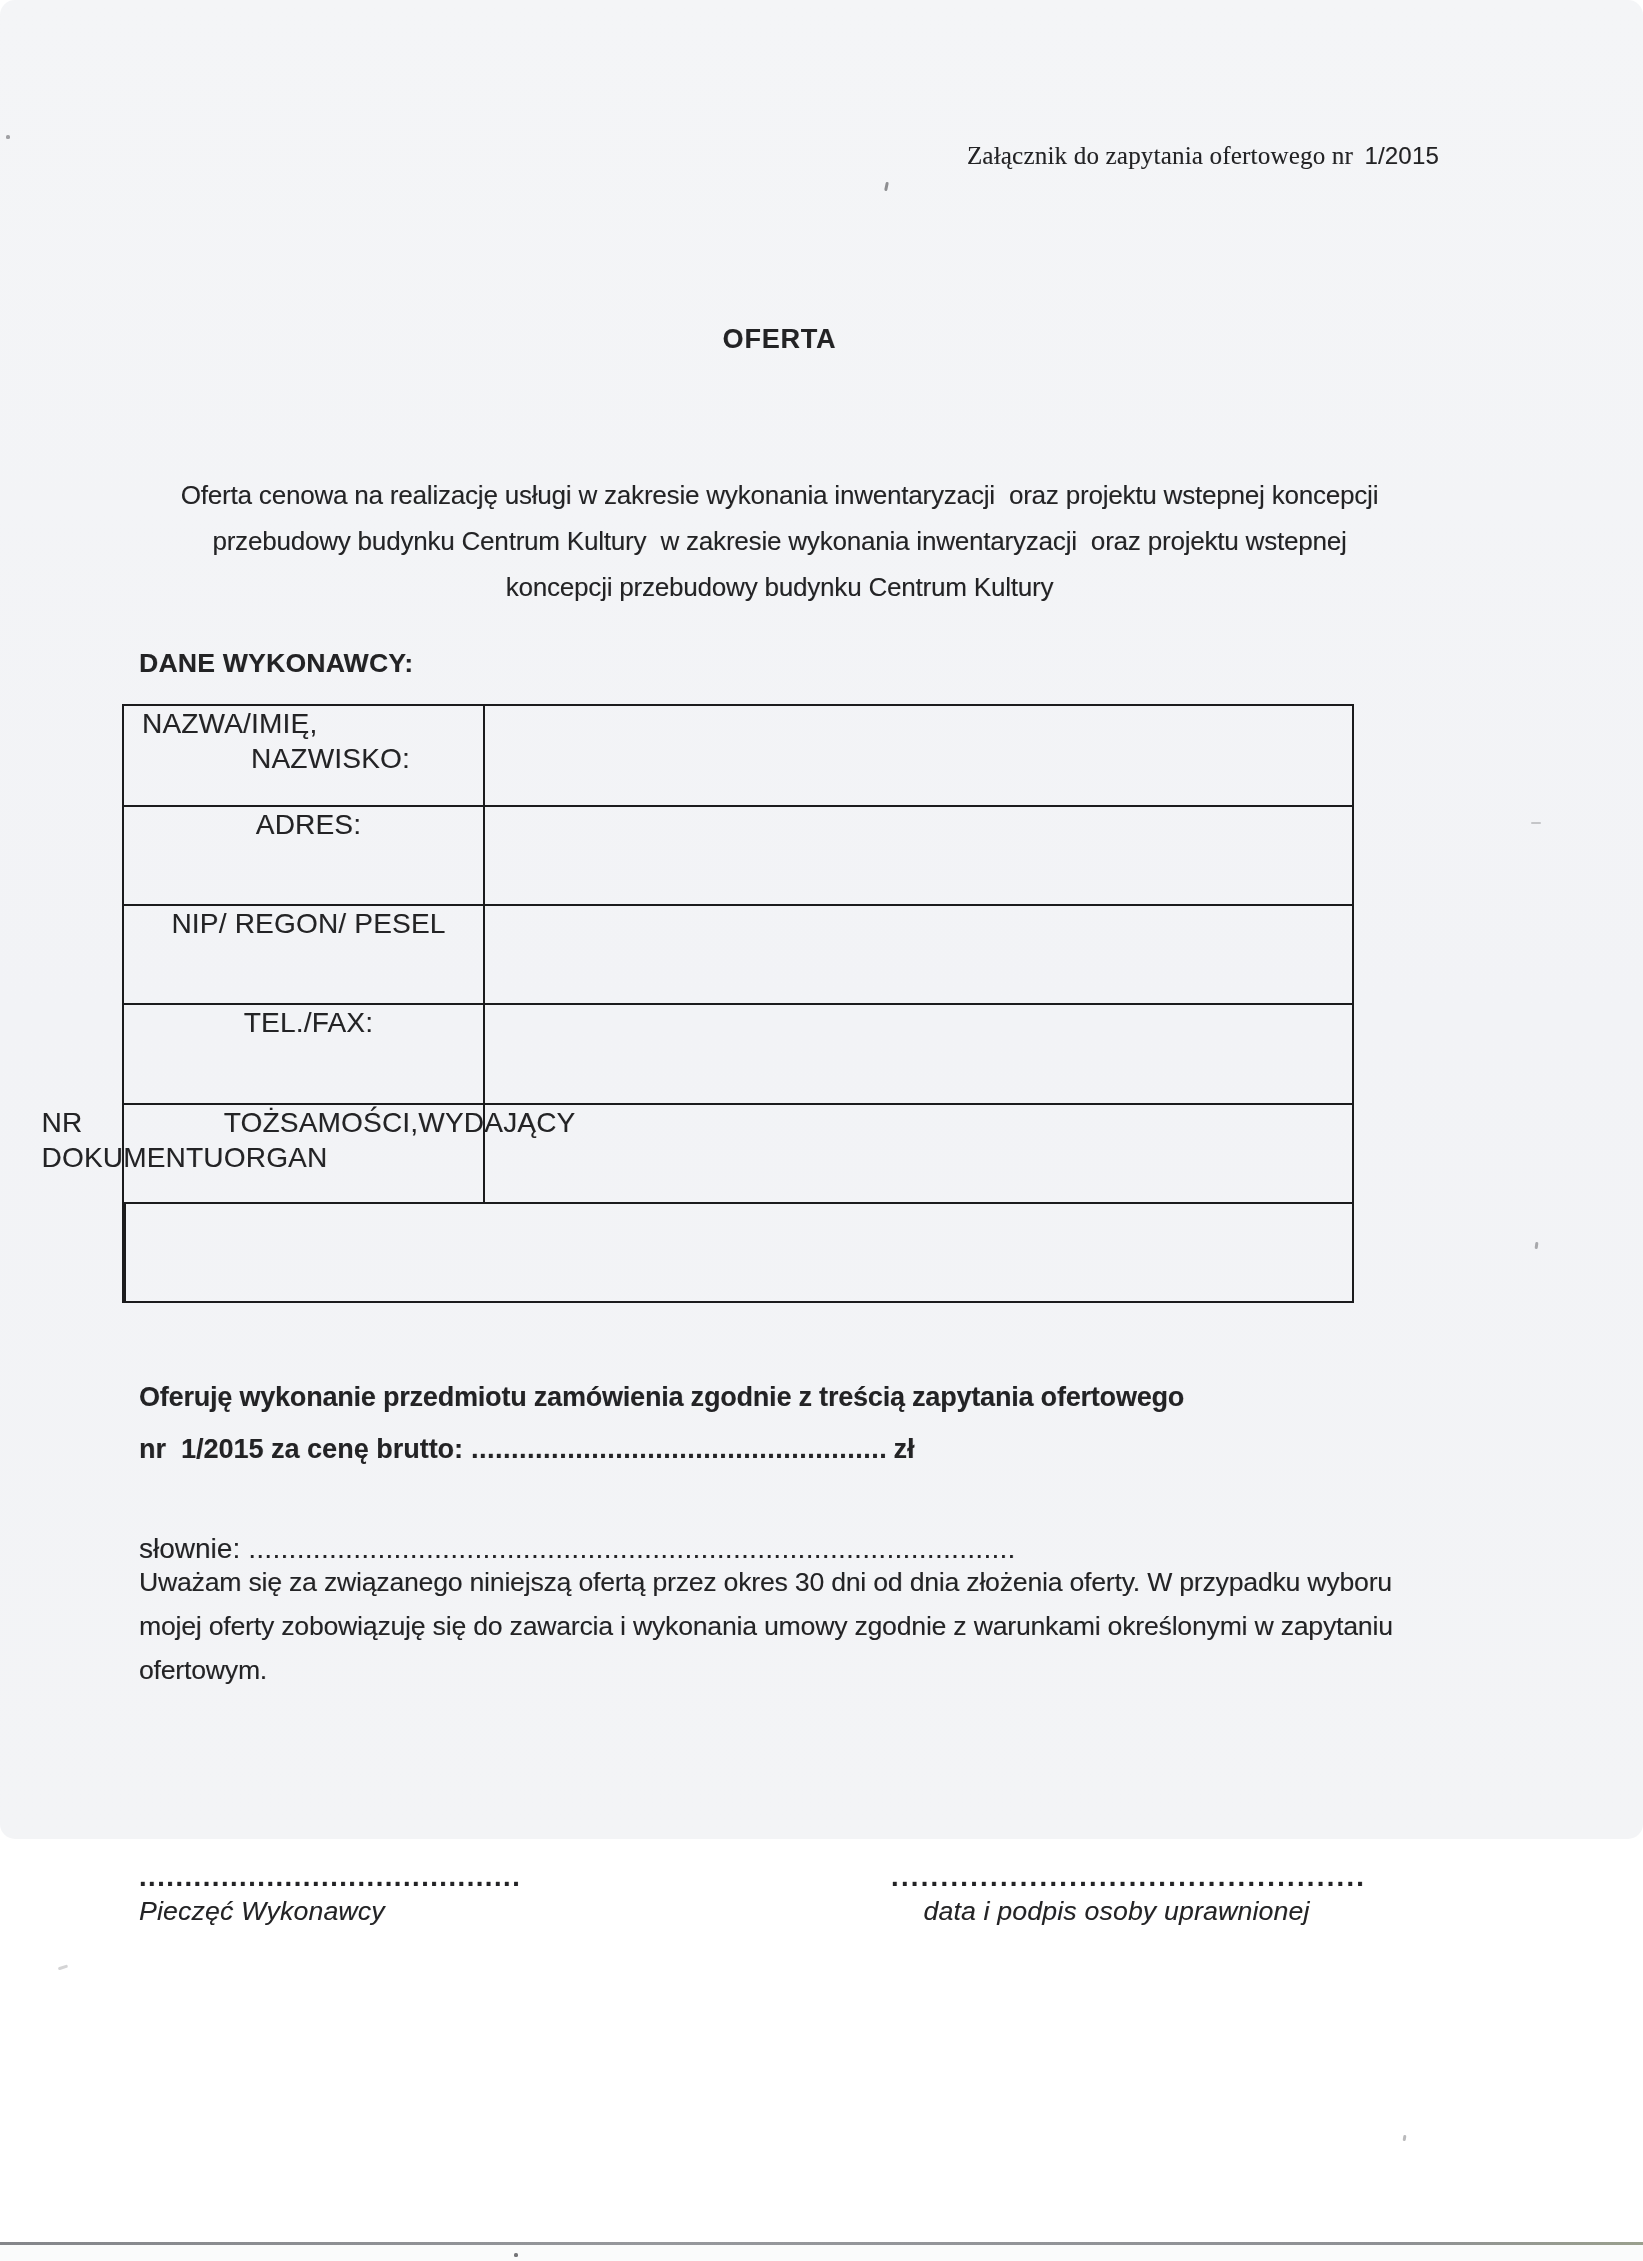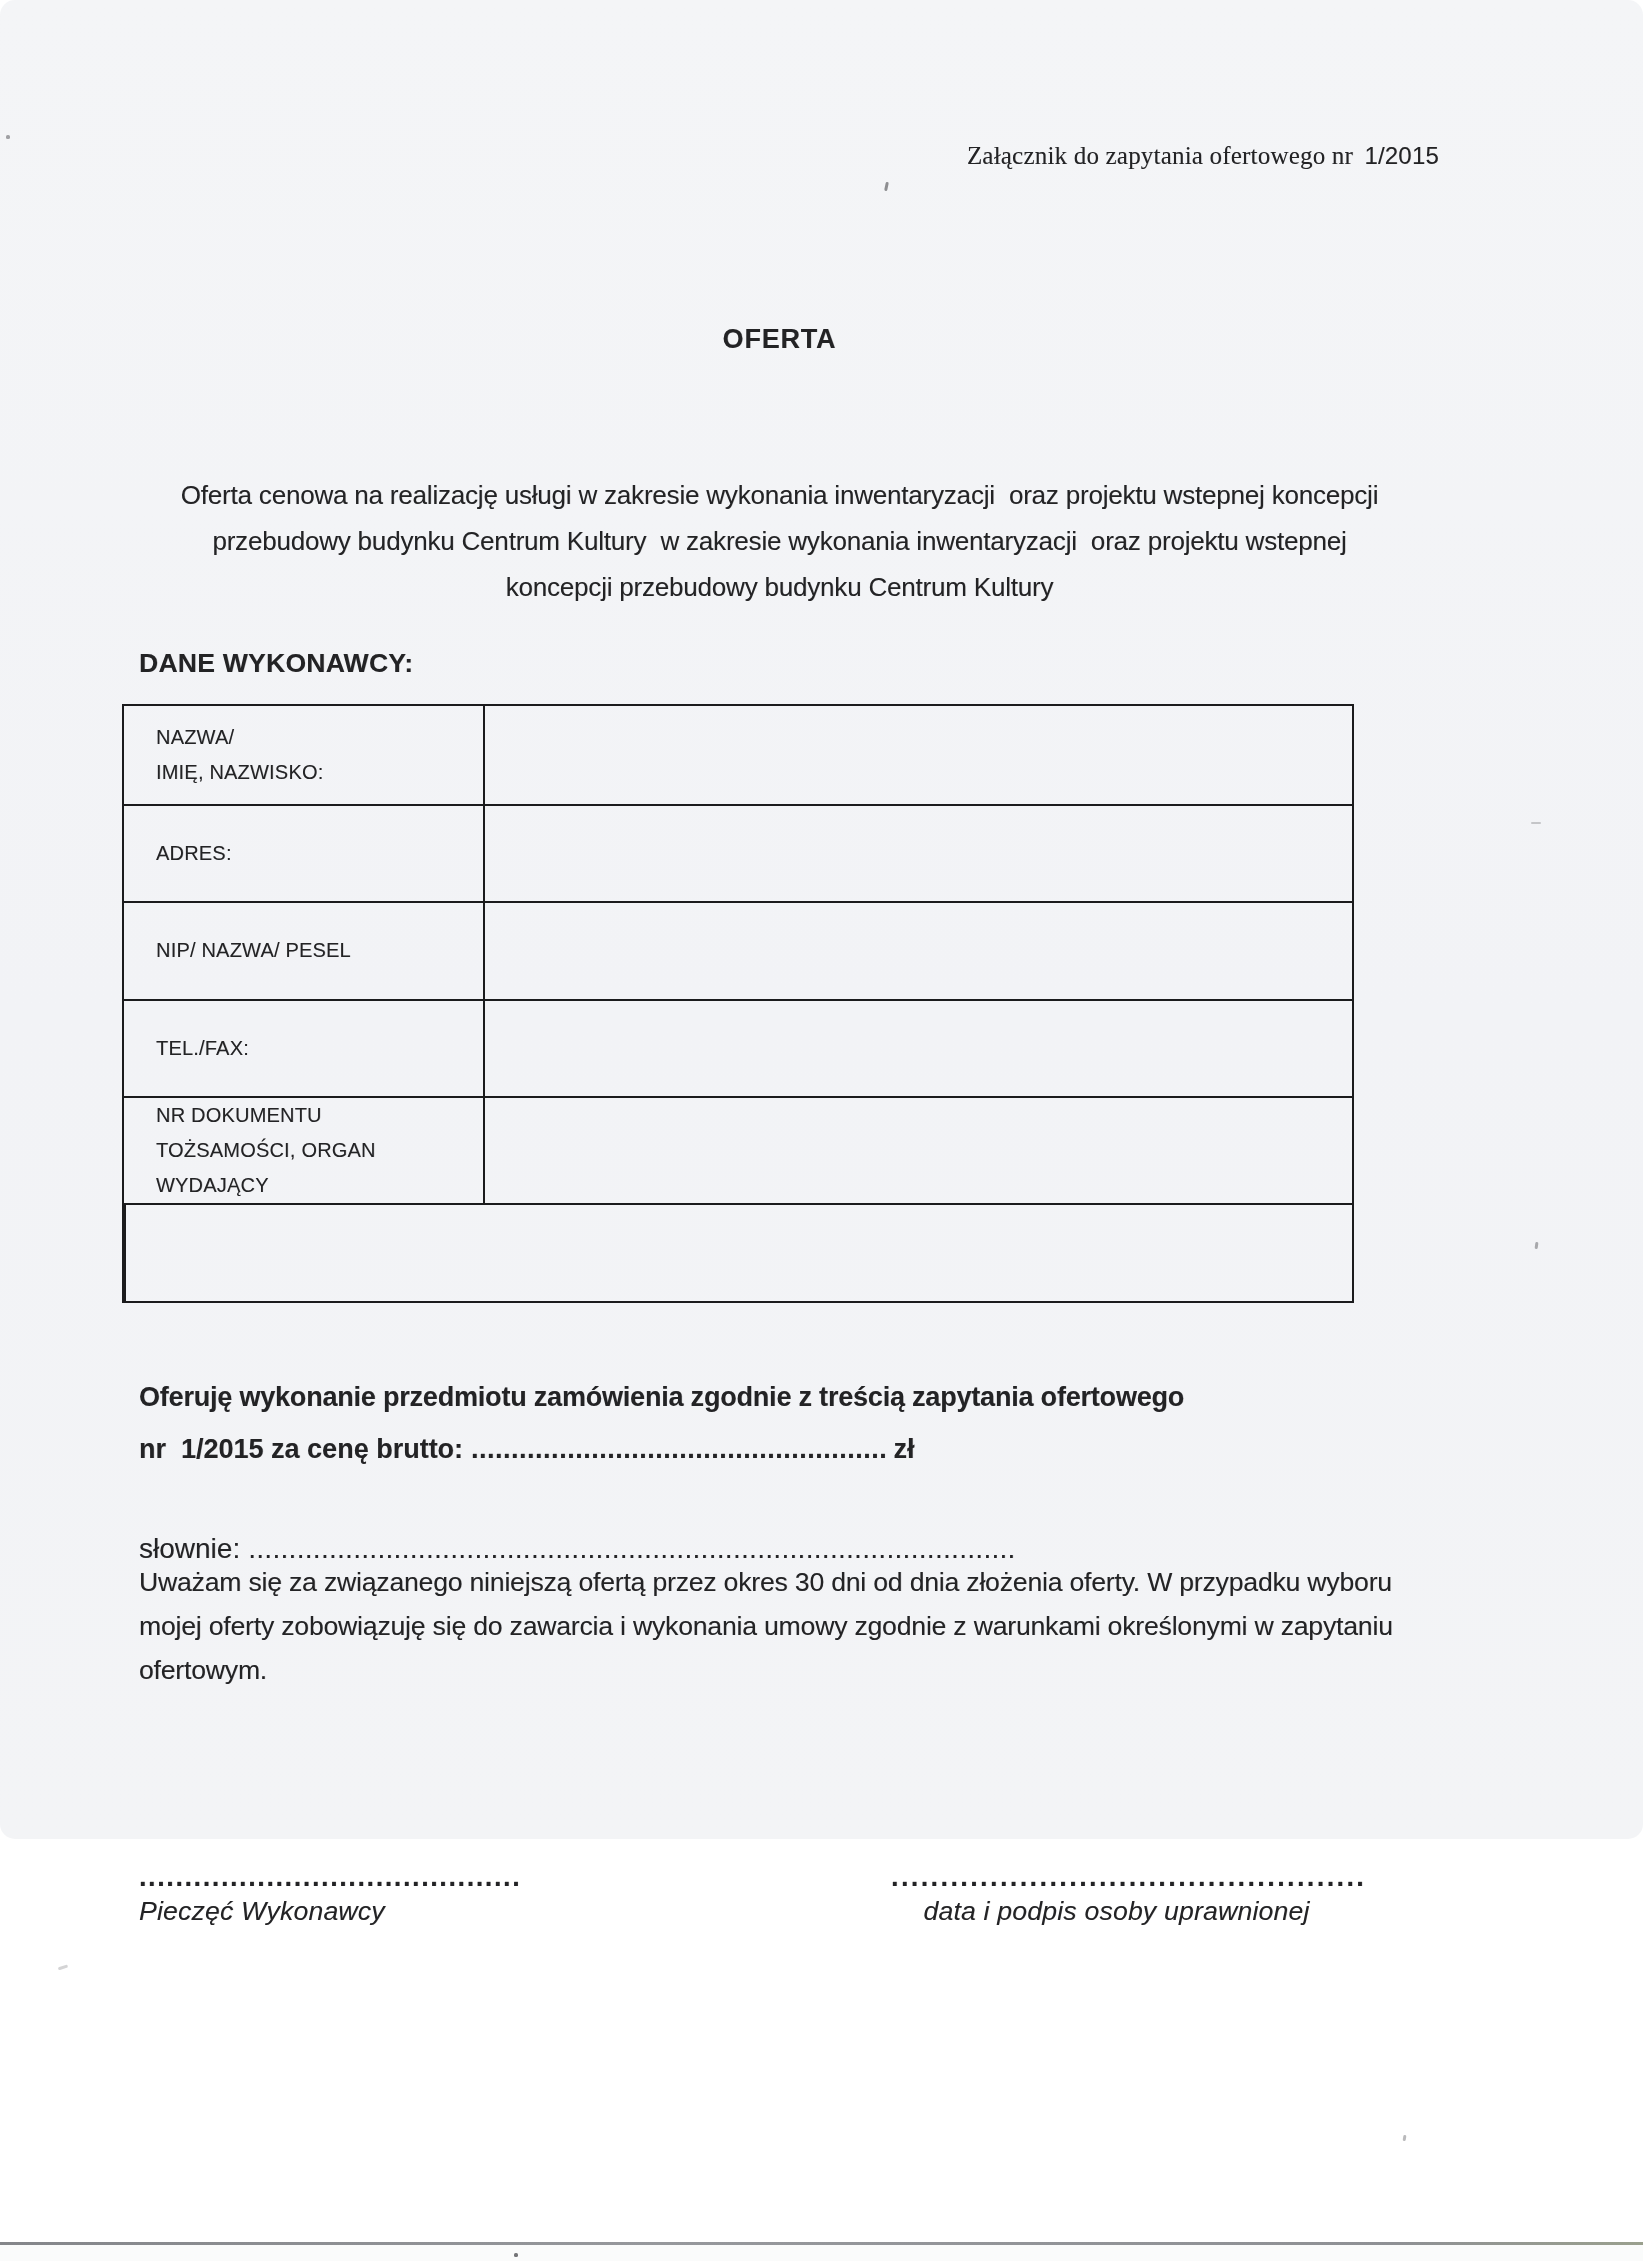--- a/index.html
+++ b/index.html
@@ -52,23 +52,23 @@
     background: transparent;
   }
   .t-row {
     display: grid;
     grid-template-columns: 359px 1fr;
     border-top: 2.4px solid #1b1b1d;
   }
   .t-row:first-child { border-top: none; }
   .t-label {
     box-sizing: border-box;
-    padding-left: 32px; padding-right: 8px;
-    display: flex; flex-direction: column; justify-content: center;
-    font-size: 20px; line-height: 35px; letter-spacing: 0.2px;
+    padding-left: 18px; padding-right: 8px;
+    display: flex; justify-content: center;
+    font-size: 28px; line-height: 35px; letter-spacing: 0.2px;
   }
   .t-value {
     border-left: 2.4px solid #1b1b1d;
   }
 
   .offer-statement {
     position: absolute; left: 139px; top: 1382px;
     font-weight: bold; font-size: 27px; letter-spacing: -0.2px; white-space: nowrap;
   }
   .price-line {
@@ -148,21 +148,21 @@
       <div class="t-value"></div>
     </div>
     <div class="t-row">
       <div class="t-label soft">
         <div>ADRES:</div>
       </div>
       <div class="t-value"></div>
     </div>
     <div class="t-row">
       <div class="t-label soft">
-        <div>NIP/ NAZWA/ PESEL</div>
+        <div>NIP/ REGON/ PESEL</div>
       </div>
       <div class="t-value"></div>
     </div>
     <div class="t-row">
       <div class="t-label soft">
         <div>TEL./FAX:</div>
       </div>
       <div class="t-value"></div>
     </div>
     <div class="t-row">

